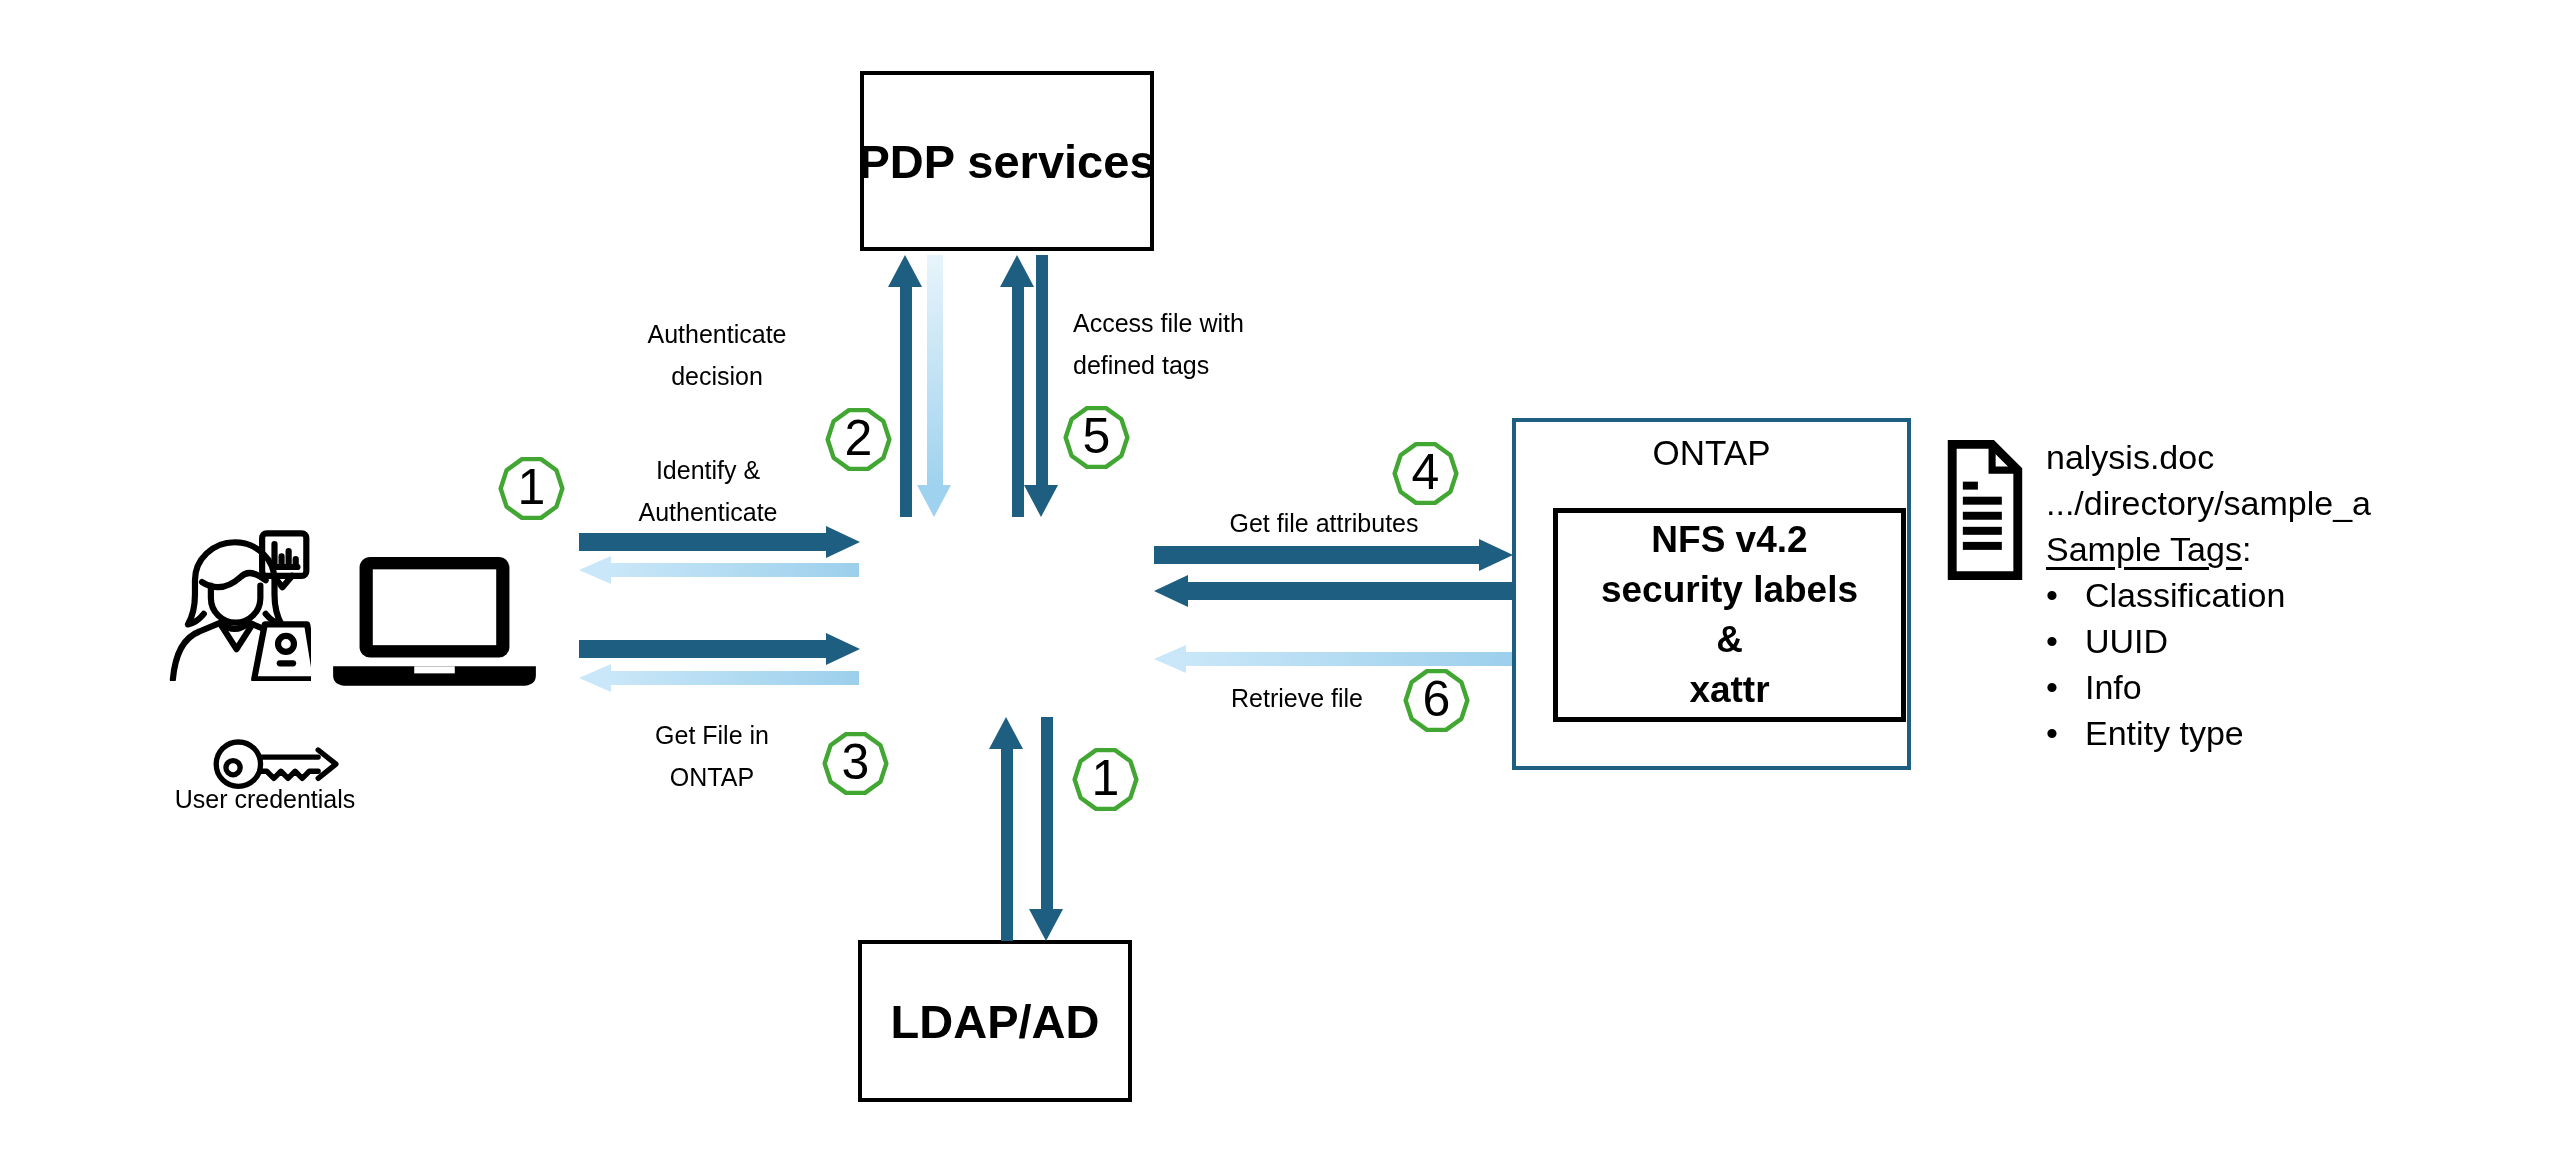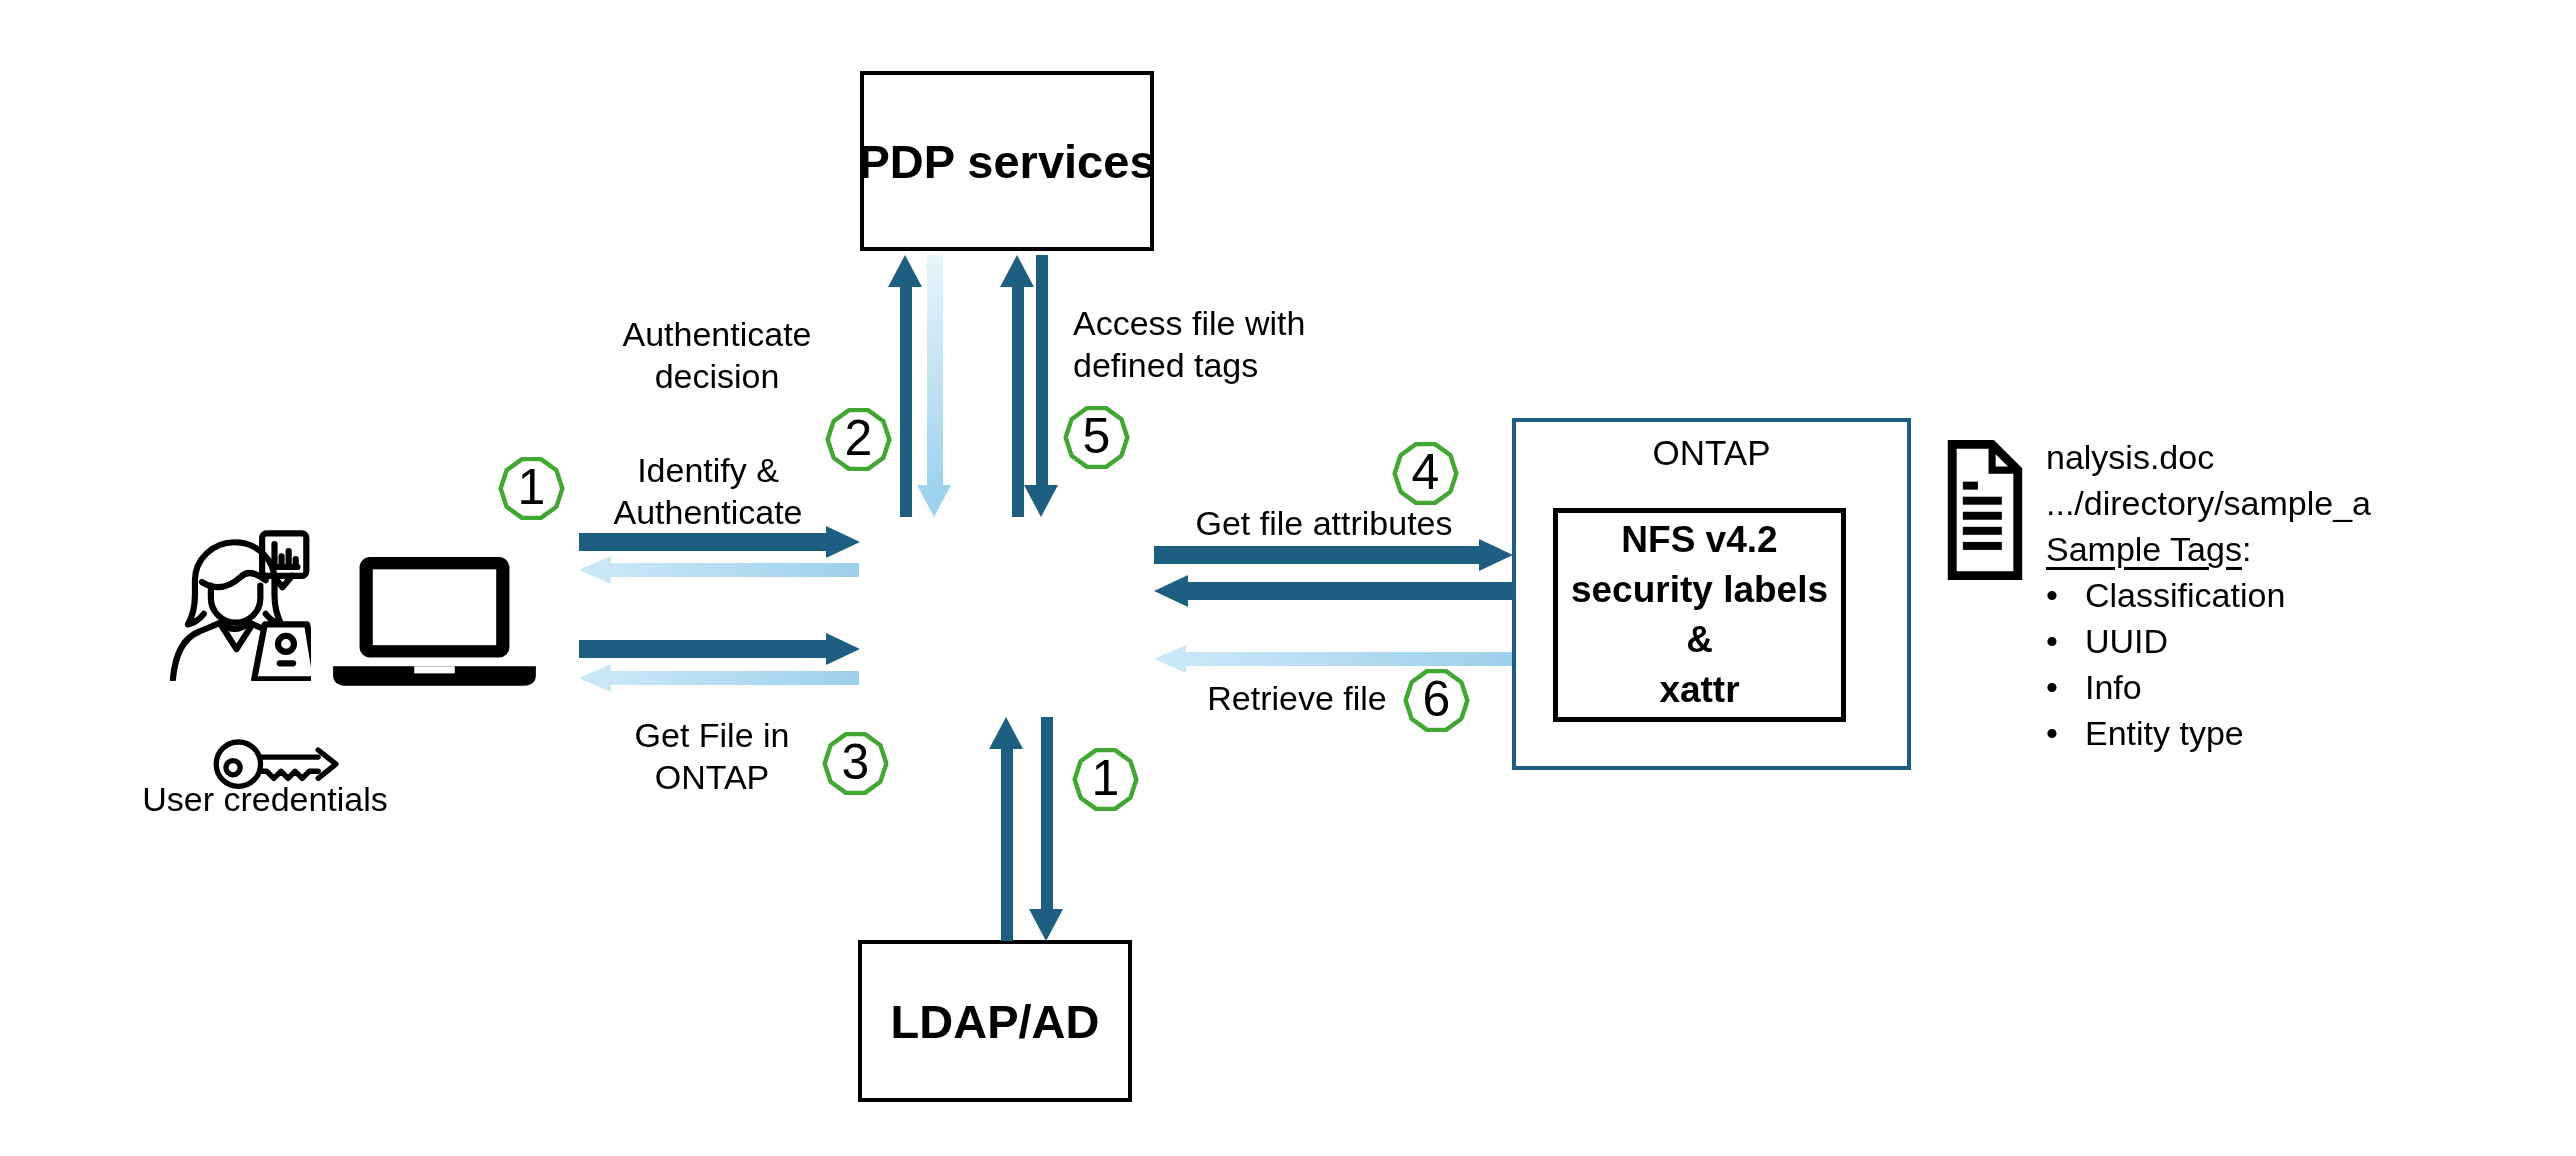--- a/index.html
+++ b/index.html
@@ -10,21 +10,21 @@
   .node{position:absolute;box-sizing:border-box;background:#fff;
         display:flex;align-items:center;justify-content:center;}
   .node.black{border:4.4px solid #000;}
   .node.teal{border:4.4px solid #1E5E80;}
   .node-title{font-weight:bold;font-size:47px;white-space:nowrap;}
   .nfs-text{font-weight:bold;font-size:37px;line-height:50px;text-align:center;}
   .ontap-title{position:absolute;left:1512px;top:433px;width:399px;text-align:center;
                font-size:35px;}
 
   
-  .lbl{position:absolute;font-size:34px;line-height:42px;white-space:nowrap;}
+  .lbl{position:absolute;font-size:25px;line-height:42px;white-space:nowrap;}
   .lbl.center{transform:translateX(-50%);text-align:center;}
 
   
   .badge{position:absolute;width:67px;height:67px;}
   .badge svg{position:absolute;left:0;top:0;width:67px;height:67px;}
   .badge span{position:absolute;inset:0;display:flex;align-items:center;justify-content:center;
               font-size:50px;padding-bottom:3.5px;}
 
   
   .arrow{position:absolute;}
@@ -69,21 +69,21 @@
   </div>
 
 
   <div class="node black" style="left:858px;top:940px;width:274px;height:162px;">
     <div class="node-title">LDAP/AD</div>
   </div>
 
   <div class="node teal" style="left:1512px;top:418px;width:399px;height:352px;"></div>
   <div class="ontap-title">ONTAP</div>
 
-  <div class="node black" style="left:1553px;top:508px;width:293px;height:214px;border-width:5.3px;">
+  <div class="node black" style="left:1553px;top:508px;width:353px;height:214px;border-width:5.3px;">
     <div class="nfs-text">
       <div>NFS v4.2</div>
       <div>security labels</div>
       <div>&amp;</div>
       <div>xattr</div>
     </div>
   </div>
 
   <div class="arrow" style="left:888px;top:255px;width:35px;height:262px;">
     <div class="head-up" style="left:0;top:0;"></div>

